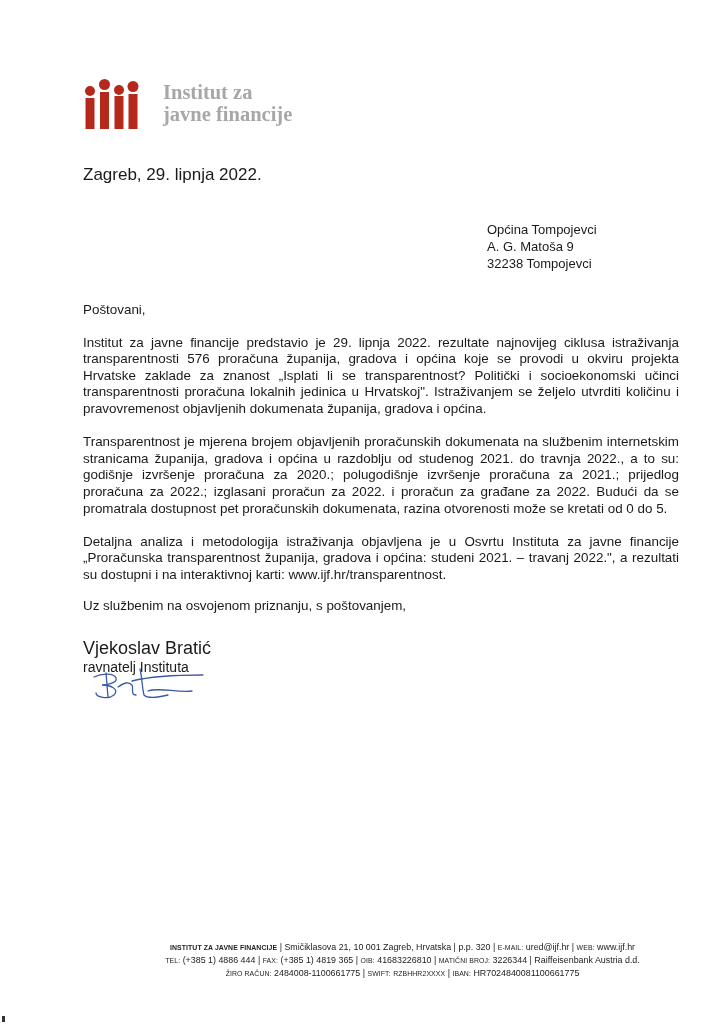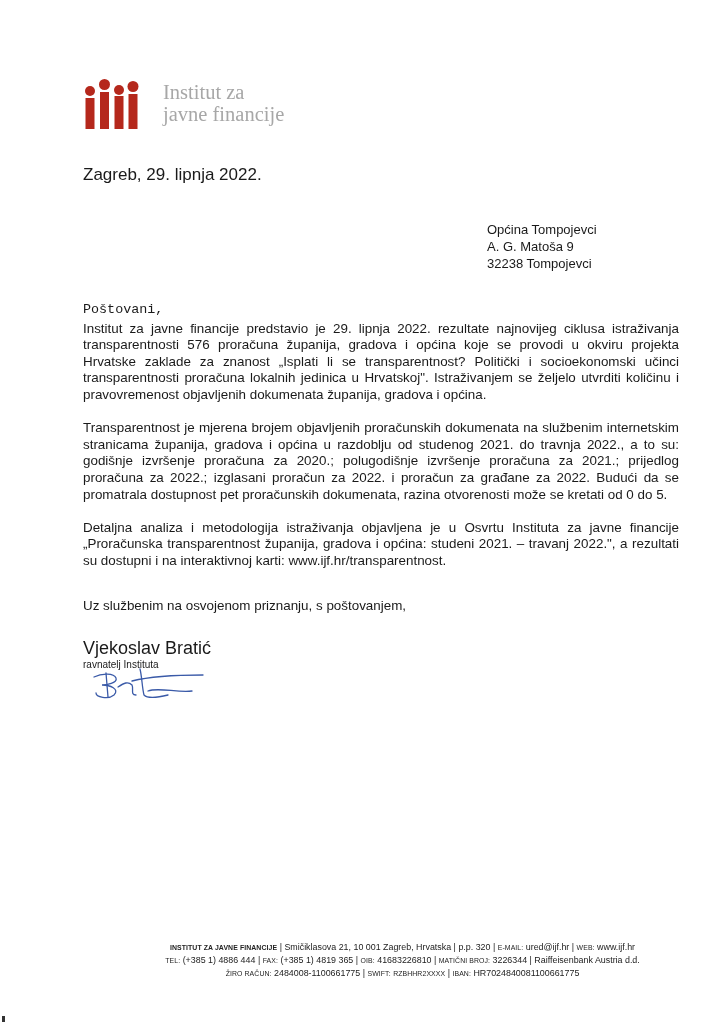--- a/index.html
+++ b/index.html
@@ -1,26 +1,26 @@
 <!DOCTYPE html>
 <html><head>
   <meta charset="utf-8">
   <style>
     html, body { margin: 0; padding: 0; background: #ffffff; }
     body { width: 725px; height: 1024px; position: relative; overflow: hidden; font-family: "Liberation Sans", sans-serif; color: #1a1a1a; }
     .logo { position: absolute; left: 84px; top: 79px; width: 60px; height: 50px; }
-    .logo-text { position: absolute; left: 163px; top: 81px; font-family: "Liberation Serif", "DejaVu Serif", serif; font-size: 20.5px; line-height: 22px; color: #a7a7a7; }
+    .logo-text { position: absolute; left: 163px; top: 81px; font-family: "Liberation Serif", "DejaVu Serif", serif; font-size: 20.5px; line-height: 22px; color: #a7a7a7; font-weight: bold; }
     .date { position: absolute; left: 83px; top: 165px; font-size: 17px; }
     .recipient { position: absolute; left: 487px; top: 221px; font-size: 13px; line-height: 17px; }
     .content { position: absolute; left: 83px; top: 302px; width: 596px; font-size: 13.4px; line-height: 16.6px; }
     .content p { margin: 0 0 16.6px 0; text-align: justify; }
-    .content p.greeting { margin-bottom: 2px; font-family: Liberation Mono, monospace; }
+    .content p.greeting { margin-bottom: 16px; }
     .signoff { position: absolute; left: 83px; top: 598px; font-size: 13.4px; }
     .signer-name { position: absolute; left: 83px; top: 638px; font-size: 18px; }
-    .signer-title { position: absolute; left: 83px; top: 659px; font-size: 10px; }
+    .signer-title { position: absolute; left: 83px; top: 659px; font-size: 14px; }
     .signature { position: absolute; left: 88px; top: 665px; width: 120px; height: 40px; }
     .footer { position: absolute; left: 0; top: 941px; width: 725px; text-align: center; font-size: 8.9px; line-height: 13px; color: #222; }
     .footer .line { display: block; padding-left: 80px; }
     .footer .sc { font-size: 6.9px; text-transform: uppercase; letter-spacing: 0.1px; }
     .footer .bold { font-weight: bold; }
     .corner-mark { position: absolute; left: 2px; top: 1016px; width: 3px; height: 6px; background: #333; }
   </style>
 </head>
 <body>
 

